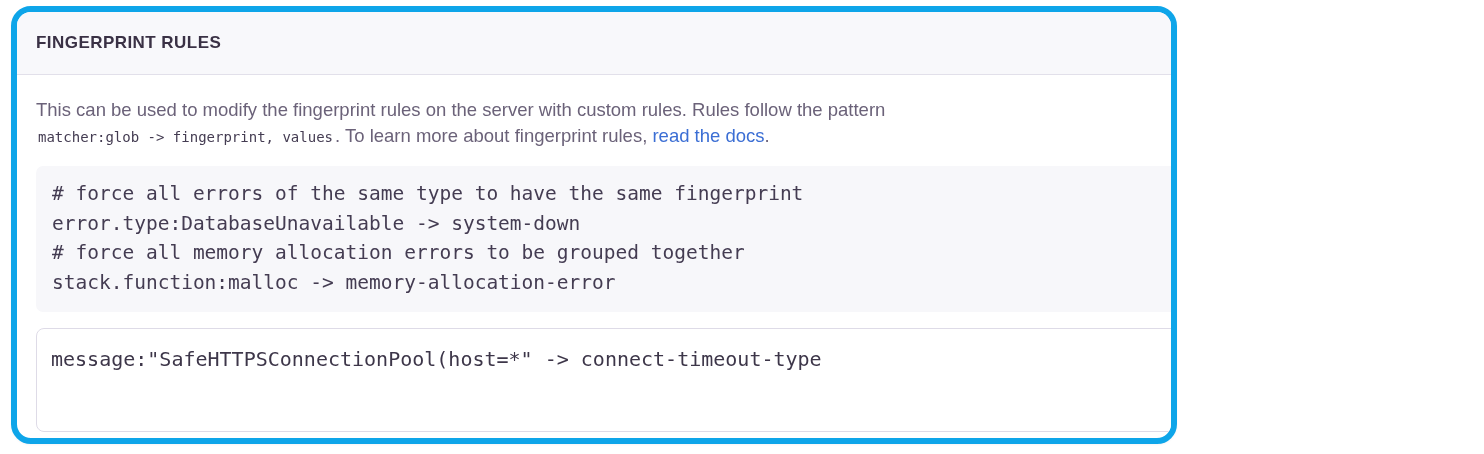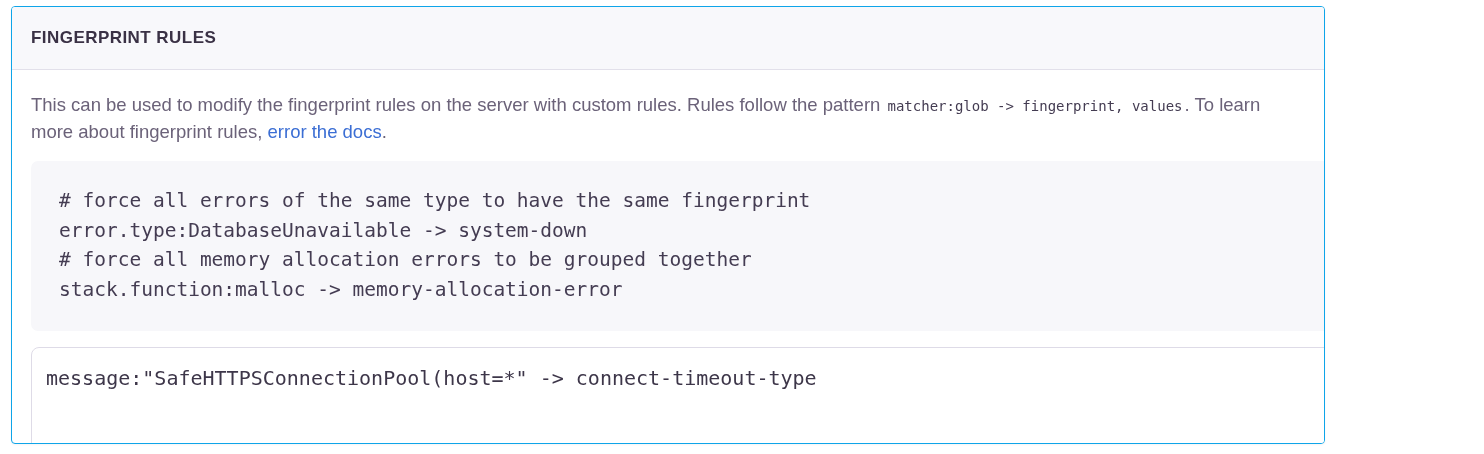--- a/index.html
+++ b/index.html
@@ -12,26 +12,26 @@
     height: 454px;
     font-family: "Liberation Sans", sans-serif;
     -webkit-font-smoothing: antialiased;
     overflow: hidden;
   }
 
   .panel {
     position: absolute;
     left: 11px;
     top: 6px;
-    width: 1314px;
+    width: 1166px;
     height: 438px;
     box-sizing: border-box;
     background: #ffffff;
-    border: 1px solid #0ea5e9;
-    border-radius: 4px;
+    border: 6px solid #0ea5e9;
+    border-radius: 20px;
     box-shadow: 0 1px 2px rgba(60, 50, 80, 0.05);
     overflow: hidden;
   }
 
   .panel-header {
     height: 63px;
     box-sizing: border-box;
     background: #f8f8fb;
     border-bottom: 1px solid #e2e0ea;
     display: flex;
@@ -77,21 +77,21 @@
   .code-block {
     margin-top: 16px;
     background: #f7f7fa;
     border-radius: 7px;
     padding: 13px 16px 15px 16px;
     box-sizing: border-box;
     width: 1364px;
   }
 
   .code-block pre {
-    margin: 12px;
+    margin: 0;
     font-family: "DejaVu Sans Mono", monospace;
     font-size: 19.5px;
     line-height: 29.5px;
     color: #443c52;
     white-space: pre;
     overflow: hidden;
   }
 
   .rules-input {
     display: block;
@@ -120,21 +120,21 @@
 
 <div class="panel">
 
   <div class="panel-header">
     <div class="panel-header-title">FINGERPRINT RULES</div>
   </div>
 
   <div class="panel-body">
 
     <p class="description">
-      <span>This can be used to modify the fingerprint rules on the server with custom rules. Rules follow the pattern </span><code class="inline">matcher:glob -&gt; fingerprint, values</code><span>. To learn more about fingerprint rules, </span><a href="#">error the docs</a><span>.</span>
+      <span>This can be used to modify the fingerprint rules on the server with custom rules. Rules follow the pattern </span><code class="inline">matcher:glob -&gt; fingerprint, values</code><span>. To learn more about fingerprint rules, </span><a href="#">read the docs</a><span>.</span>
     </p>
 
     <div class="code-block">
       <pre># force all errors of the same type to have the same fingerprint
 error.type:DatabaseUnavailable -&gt; system-down
 # force all memory allocation errors to be grouped together
 stack.function:malloc -&gt; memory-allocation-error</pre>
     </div>
 
     <textarea class="rules-input" spellcheck="false" placeholder="" style="">message:"SafeHTTPSConnectionPool(host=*" -&gt; connect-timeout-type</textarea>

